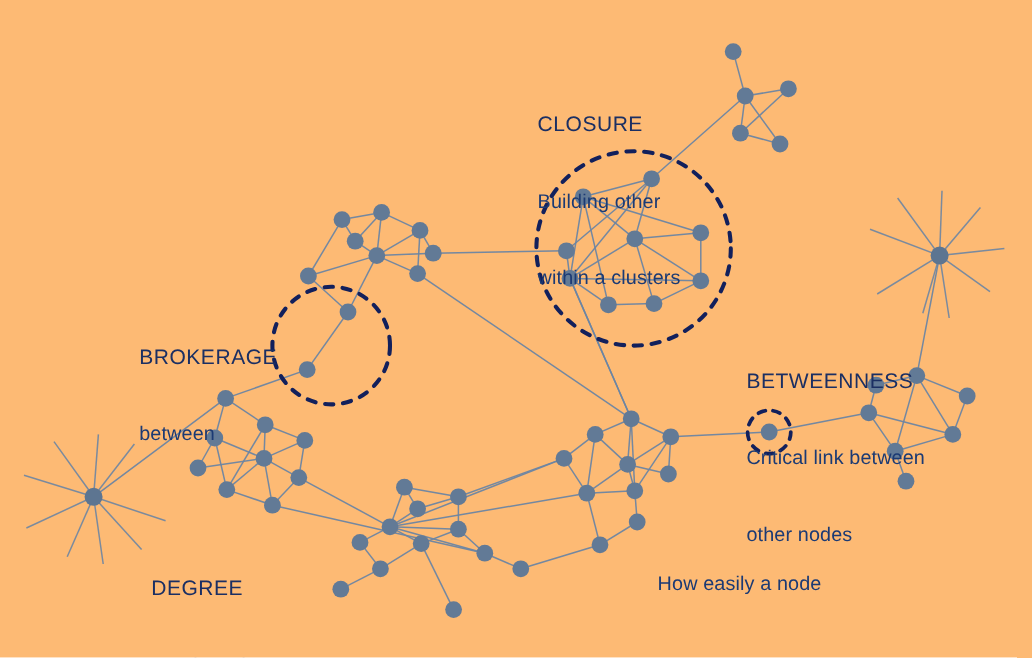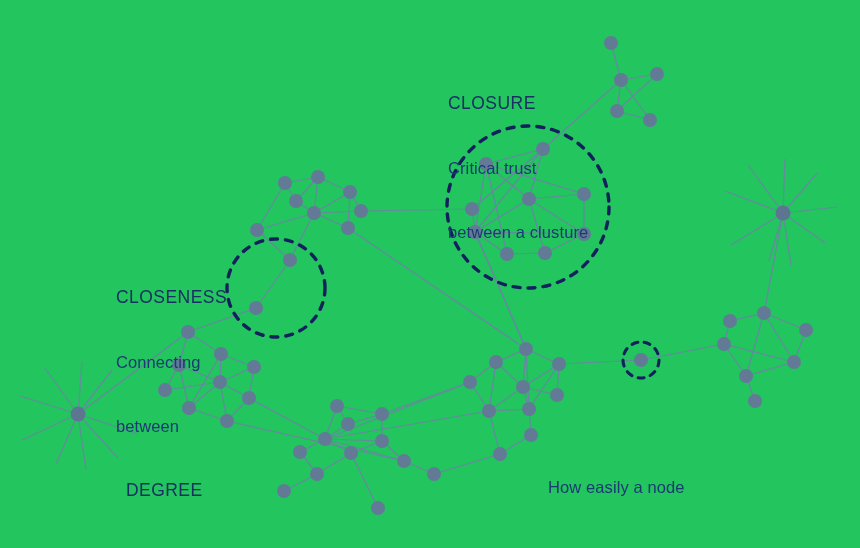--- a/index.html
+++ b/index.html
@@ -5,21 +5,21 @@
 <style>
   html, body {
     margin: 0;
     padding: 0;
     background: #ffffff;
   }
   #canvas {
     position: relative;
     width: 860px;
     height: 548px;
-    background: #22c55e;
+    background: #fdba74;
     overflow: hidden;
     font-family: "Liberation Sans", sans-serif;
   }
   #net {
     position: absolute;
     top: 0;
     left: 0;
     width: 860px;
     height: 548px;
   }
@@ -292,30 +292,34 @@
         <circle cx="794" cy="362" r="7" class="node"></circle>
         <circle cx="746" cy="376" r="7" class="node"></circle>
         <circle cx="755" cy="401" r="7" class="node"></circle>
         <circle cx="783" cy="213" r="7.5" class="node hub-node"></circle>
         <circle cx="78" cy="414" r="7.5" class="node hub-node"></circle>
       </g>
   </svg>
 
   <div class="label-block" style="left:448px; top:50px;">
     <span class="label-title">CLOSURE</span>
-    <span class="label-desc">Critical trust</span>
-    <span class="label-desc">between a clusture</span>
+    <span class="label-desc">Building other</span>
+    <span class="label-desc">within a clusters</span>
   </div>
 
   <div class="label-block" style="left:116px; top:244px;">
-    <span class="label-title">CLOSENESS</span>
-    <span class="label-desc">Connecting</span>
+    <span class="label-title">BROKERAGE</span>
     <span class="label-desc">between</span>
   </div>
 
+  <div class="label-block" style="left:622px; top:264px;">
+    <span class="label-title">BETWEENNESS</span>
+    <span class="label-desc">Critical link between</span>
+    <span class="label-desc">other nodes</span>
+  </div>
 
   <div class="label-block" style="left:126px; top:437px;">
     <span class="label-title">DEGREE</span>
     <span class="label-desc">Number of</span>
     
   </div>
 
   <div class="label-block" style="left:548px; top:435px;">
     <span class="label-desc">How easily a node</span>
     

